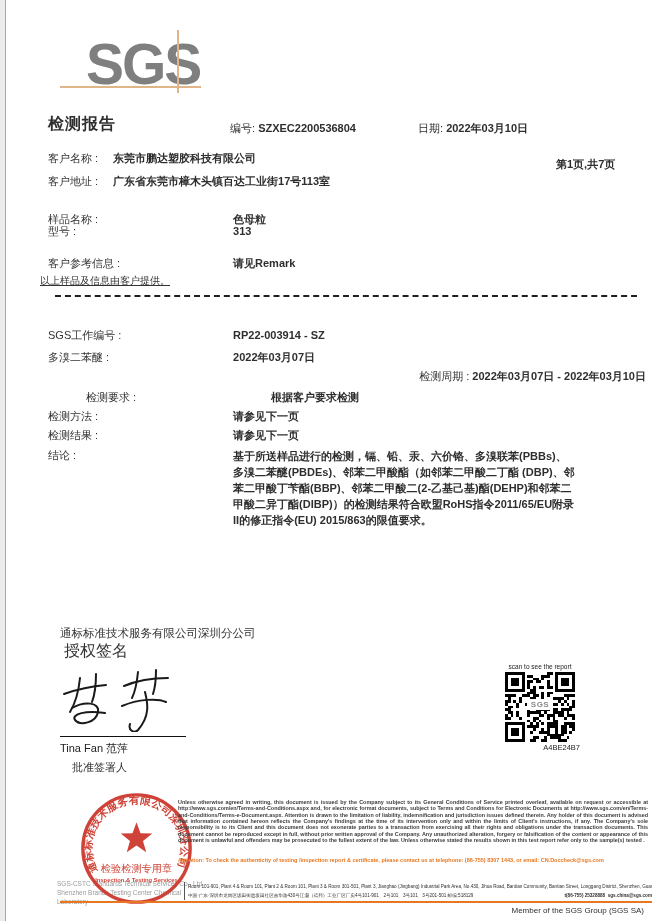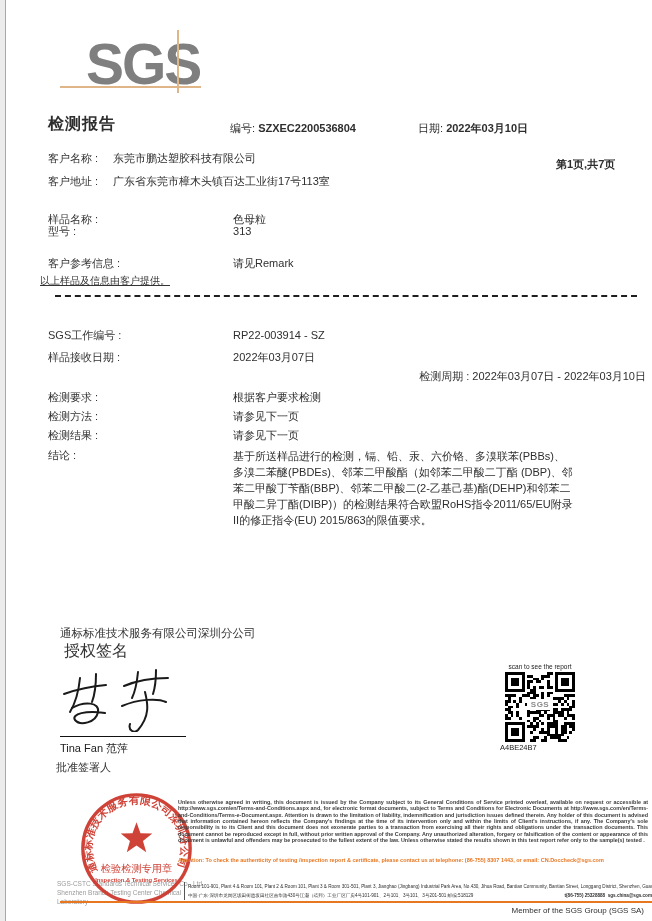--- a/index.html
+++ b/index.html
@@ -21,38 +21,38 @@
   .hdr{top:121px;font-size:11px;color:#2e2e2e;}
   .hdr b{font-weight:700;}
   .report-no{left:230px;}
   .report-date{left:418px;}
   .page-info{left:556px;font-weight:700;margin-top:36px;}
   
   .row{left:48px;right:6px;font-size:11px;line-height:15px;color:#333;}
   .row .lbl{display:inline-block;vertical-align:top;}
   .row.client .lbl{width:62px;}
   .row.wide .lbl{width:182px;}
-  .row .val{display:inline-block;vertical-align:top;font-weight:400;color:#2e2e2e;}
+  .row .val{display:inline-block;vertical-align:top;font-weight:700;color:#2e2e2e;}
   .row .val.para{width:342px;line-height:16px;}
   .sep-dashed{left:55px;top:295px;width:582px;border-top:2px dashed #1f1f1f;height:0;}
   .note{left:40px;top:274px;font-size:10px;color:#333;text-decoration:underline;}
   
   .sig-company{left:60px;top:626px;font-size:11.5px;color:#333;}
   .sig-label{left:64px;top:641px;font-size:16px;color:#333;}
   .sig-img{left:58px;top:668px;}
   .sig-line{left:60px;top:736px;width:126px;height:0;border-top:1.5px solid #111;}
   .sig-name{left:60px;top:741px;font-size:11px;color:#222;}
-  .sig-title{left:56px;top:760px;font-size:11px;color:#333;}
+  .sig-title{left:72px;top:760px;font-size:11px;color:#333;}
   
   .qr-caption{left:500px;top:663px;width:80px;text-align:center;font-size:6.5px;color:#222;}
   .qr-box{left:505px;top:672px;width:70px;height:70px;}
   .qr-box svg{width:70px;height:70px;display:block;}
   .qr-center{left:527px;top:699px;width:26px;height:11px;background:#fff;color:#8a8a8a;
     font-size:8px;font-weight:bold;text-align:center;line-height:11px;letter-spacing:0.5px;}
-  .qr-code-text{left:500px;top:743px;width:80px;text-align:left;font-size:7.5px;color:#222;}
+  .qr-code-text{left:500px;top:743px;width:80px;text-align:right;font-size:7.5px;color:#222;}
   
   .footer-company{left:57px;top:879px;font-size:6.5px;color:#9a9a9a;line-height:9px;width:150px;}
   .stamp{left:78px;top:790px;width:117px;height:117px;opacity:0.92;}
   .disclaimer{left:178px;top:799px;width:470px;font-size:5.4px;line-height:6.35px;
     color:#3c3c3c;text-align:justify;font-weight:600;}
   .attention{left:178px;top:857px;width:470px;font-size:5.5px;line-height:6.5px;
     font-weight:700;}
   .addr-block{left:184px;top:882px;width:464px;font-size:4.6px;line-height:9px;color:#2e2e2e;
     border-left:1px solid #555;padding-left:3px;}
   .addr-row{display:flex;justify-content:space-between;white-space:nowrap;overflow:hidden;}
@@ -98,28 +98,28 @@
 </div>
 <div class="abs note">以上样品及信息由客户提供。</div>
 
 <div class="abs sep-dashed"></div>
 
 <div class="abs row wide" style="top:328px;">
   <span class="lbl">SGS工作编号 :</span>
   <span class="val">RP22-003914 - SZ</span>
 </div>
 <div class="abs row wide" style="top:350px;">
-  <span class="lbl">样品接收日期 :</span>
+  <span class="lbl">多溴二苯醚 :</span>
   <span class="val">2022年03月07日</span>
 </div>
 <div class="abs row wide" style="top:369px;text-align:right;">
   <span class="lbl">检测周期 :</span>
   <span class="val">2022年03月07日 - 2022年03月10日</span>
 </div>
-<div class="abs row wide" style="top:390px;">
+<div class="abs row wide" style="top:390px;margin-left:38px;">
   <span class="lbl">检测要求 :</span>
   <span class="val">根据客户要求检测</span>
 </div>
 <div class="abs row wide" style="top:409px;">
   <span class="lbl">检测方法 :</span>
   <span class="val">请参见下一页</span>
 </div>
 <div class="abs row wide" style="top:428px;">
   <span class="lbl">检测结果 :</span>
   <span class="val">请参见下一页</span>

